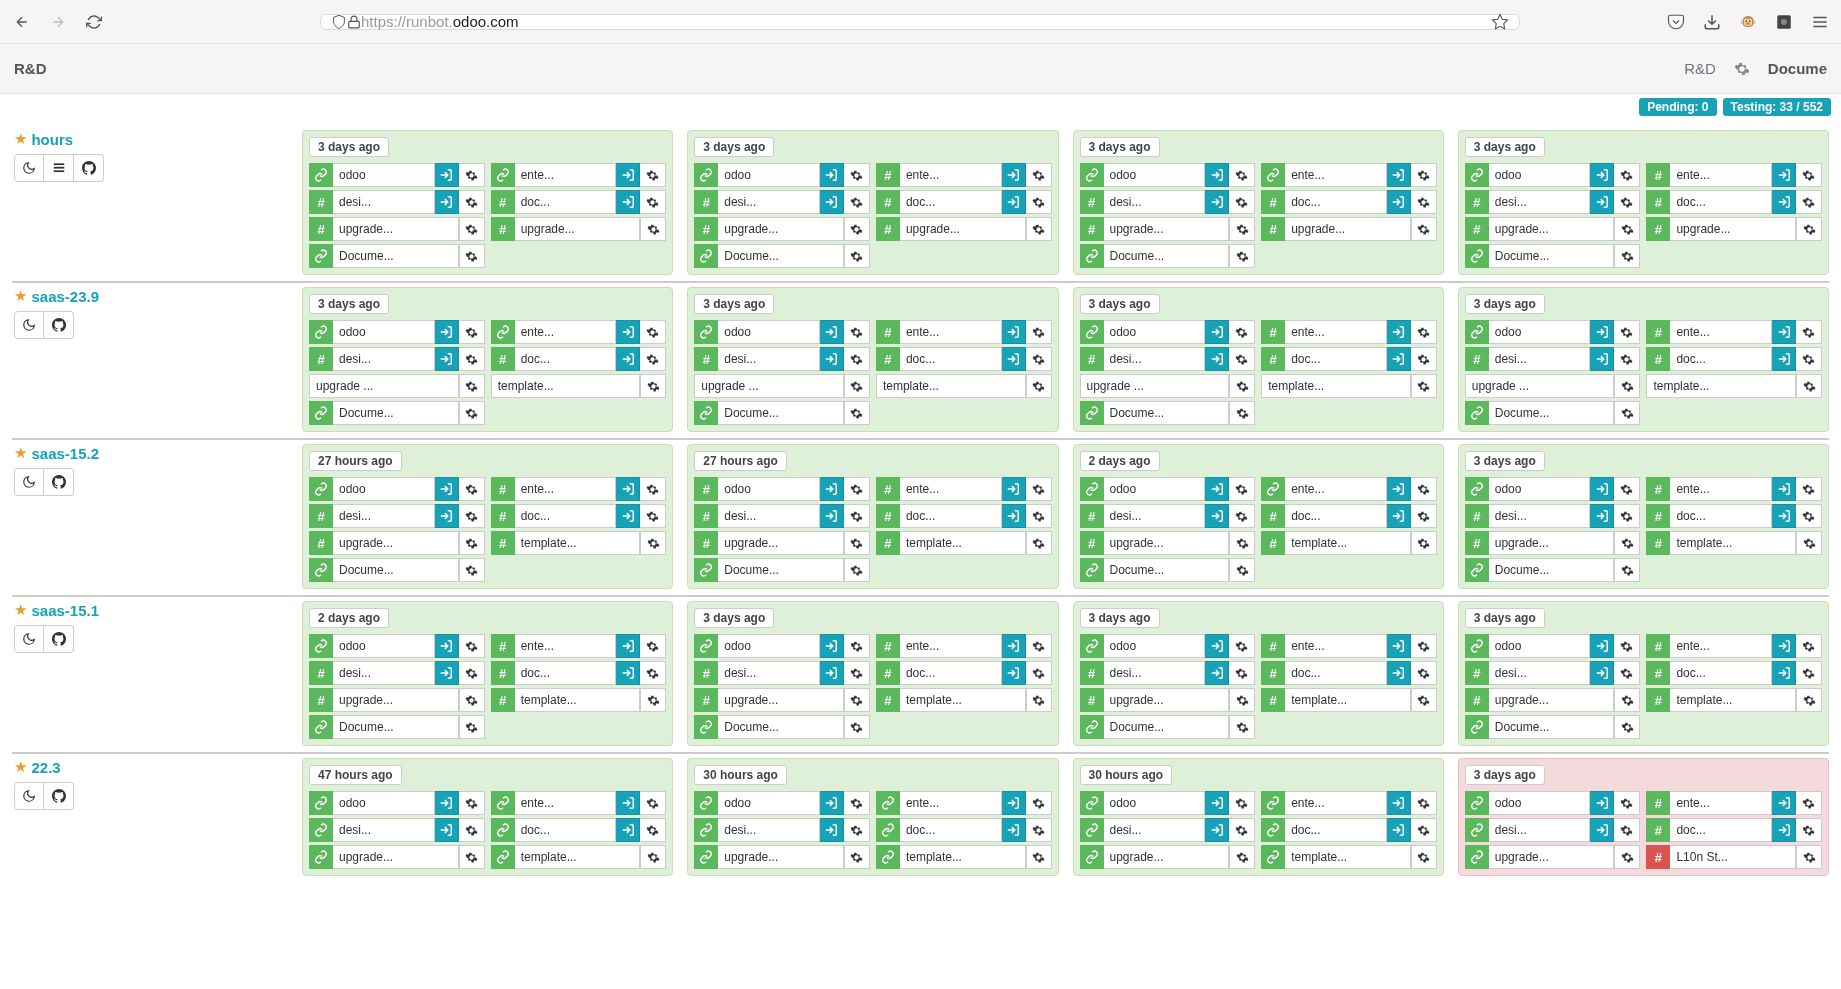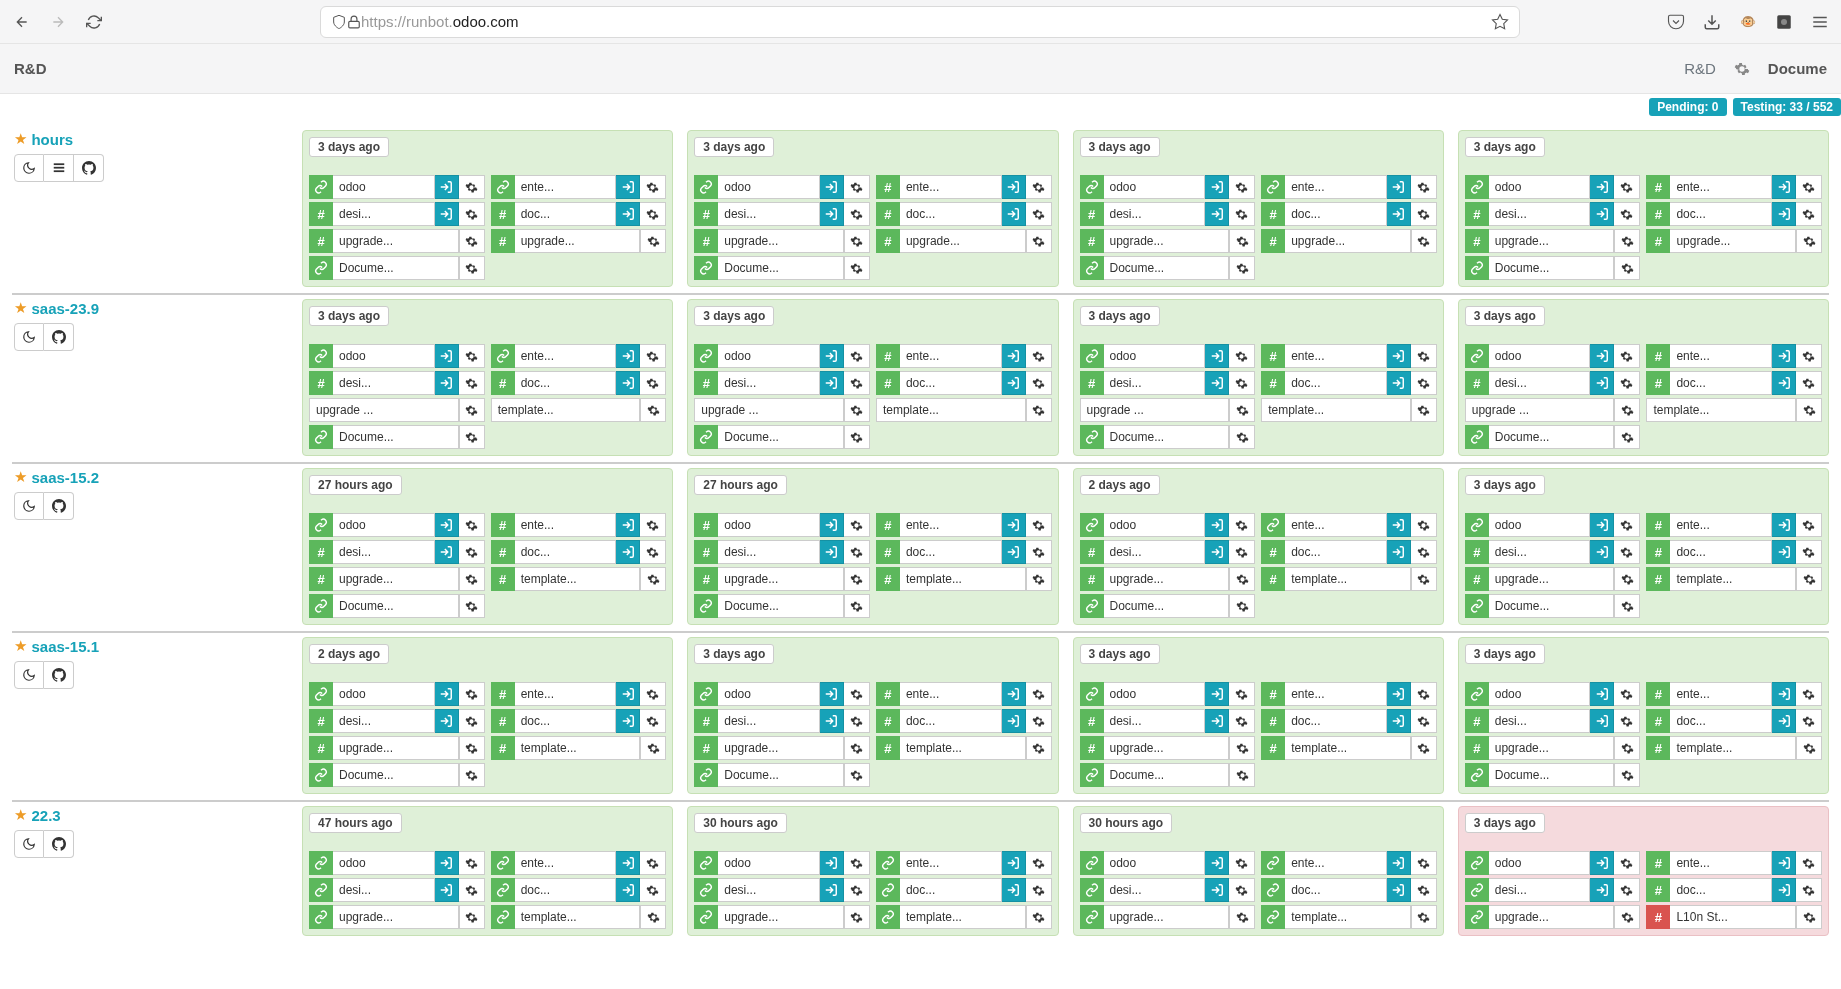--- a/index.html
+++ b/index.html
@@ -1,51 +1,51 @@
 <!DOCTYPE html>
 <html><head>
 <meta charset="utf-8">
 <style>
 * { box-sizing: border-box; margin: 0; padding: 0; }
 body { font-family: -apple-system, BlinkMacSystemFont, "Segoe UI", Helvetica, Arial, sans-serif; font-size: 13px; color: #212529; background: #fff; }
 .browser-bar { display:flex; align-items:center; height:44px; background:#f5f5f6; border-bottom:1px solid #e5e5e5; padding:0 12px; gap:16px;}
 .nav-btn { width:20px; height:20px; display:flex; align-items:center; justify-content:center; color:#555; cursor:pointer;}
 .nav-btn.disabled{color:#bbb;cursor:default;}
-.url-wrap{flex:1; max-width:1200px; display:flex; align-items:center; background:#fff; border:1px solid #dadada; border-radius:6px; height:32px; padding:0 10px; gap:0; margin-left:200px;}
+.url-wrap{flex:1; max-width:1200px; display:flex; align-items:center; background:#fff; border:1px solid #dadada; border-radius:6px; height:16px; padding:0 10px; gap:0; margin-left:200px;}
 .url-main{color:#999; font-size:15px;}
 .url-bold{color:#222; font-size:15px;}
 .url-star{margin-left:auto; color:#444;}
 .tool-icons{display:flex; gap:18px; margin-left:auto;}
 .tool-icon{width:18px;height:18px;display:flex;align-items:center;justify-content:center;color:#555;}
 .top-header{display:flex; align-items:center; height:50px; background:#f5f5f6; border-bottom:1px solid #e5e5e5; padding:0 14px;}
 .brand{font-weight:700; font-size:15px; color:#555;}
 .header-right{margin-left:auto; display:flex; align-items:center; gap:18px;}
 .hr-link{color:#6c757d;font-size:15px;}
 .login{font-weight:700; color:#555; font-size:15px;}
 .search-box{display:flex; align-items:center;}
 .search-box input{width:270px; height:36px; border:1px solid #ccc; border-right:none; border-radius:4px 0 0 4px; padding:0 12px; font-size:15px;}
 .search-btn{width:40px;height:36px;border:1px solid #ccc;background:#ececec;border-radius:0 4px 4px 0;display:flex;align-items:center;justify-content:center;color:#666;}
-.status-row{display:flex; justify-content:flex-end; gap:6px; padding:4px 0;}
+.status-row{display:flex; justify-content:flex-end; gap:6px; padding:4px 10px;}
 .status-pill{background:#17a2b8; color:#fff; font-size:12px; font-weight:600; padding:2px 8px; border-radius:3px;}
 .content{padding:0 12px 30px;}
 .branch-row{display:flex; border-top:2px solid #ccc; padding-top:4px; margin-top:6px;}
 .branch-row:first-child{border-top:none;}
 .branch-side{width:290px; flex-shrink:0; padding-left:2px;}
 .branch-title{display:flex; align-items:center; gap:4px; margin-bottom:6px;}
 .star{color:#ed9c28; font-size:15px;}
 .branch-name{color:#17a2b8; font-weight:700; font-size:15px;}
 .side-btns{display:flex; gap:0;}
 .side-btn{width:30px;height:28px;border:1px solid #ccc;background:#fff;display:flex;align-items:center;justify-content:center;color:#333;font-size:14px;}
 .side-btn:first-child{border-radius:4px 0 0 4px;}
 .side-btn:last-child{border-radius:0 4px 4px 0;}
 .side-btn + .side-btn{border-left:none;}
 .builds-wrap{flex:1; display:flex; gap:14px;}
 .build-card{flex:1; background:#dff0d8; border:1px solid #c6e0b4; border-radius:4px; padding:6px;}
 .build-card.fail{background:#f5dadd; border-color:#eac0c4;}
-.time-badge{display:inline-block; background:#fff; border:1px solid #ccc; border-radius:3px; padding:2px 8px; font-size:12px; font-weight:600; color:#444; margin-bottom:18px;}
+.time-badge{display:inline-block; background:#fff; border:1px solid #ccc; border-radius:3px; padding:2px 8px; font-size:12px; font-weight:600; color:#444; margin-bottom:6px;}
 .items-grid{display:flex; gap:6px;}
 .items-col{flex:1; display:flex; flex-direction:column; gap:3px;}
 .item{display:flex; height:24px;}
 .ic{width:24px;display:flex;align-items:center;justify-content:center;color:#fff;font-size:13px;font-weight:bold;}
 .ic.link{background:#5cb85c;}
 .ic.hash{background:#5cb85c;}
 .ic.hash-r{background:#d9534f;}
 .item-label{flex:1; background:#fff; border:1px solid #ccc; border-left:none; display:flex; align-items:center; padding:0 6px; font-size:12px; color:#333; overflow:hidden; white-space:nowrap;}
 .item-act{width:24px;background:#17a2b8;color:#fff;display:flex;align-items:center;justify-content:center;border:1px solid #1591a3;border-left:none;}
 .item-gear{width:26px;background:#fff;color:#333;display:flex;align-items:center;justify-content:center;border:1px solid #ccc;border-left:none;}

